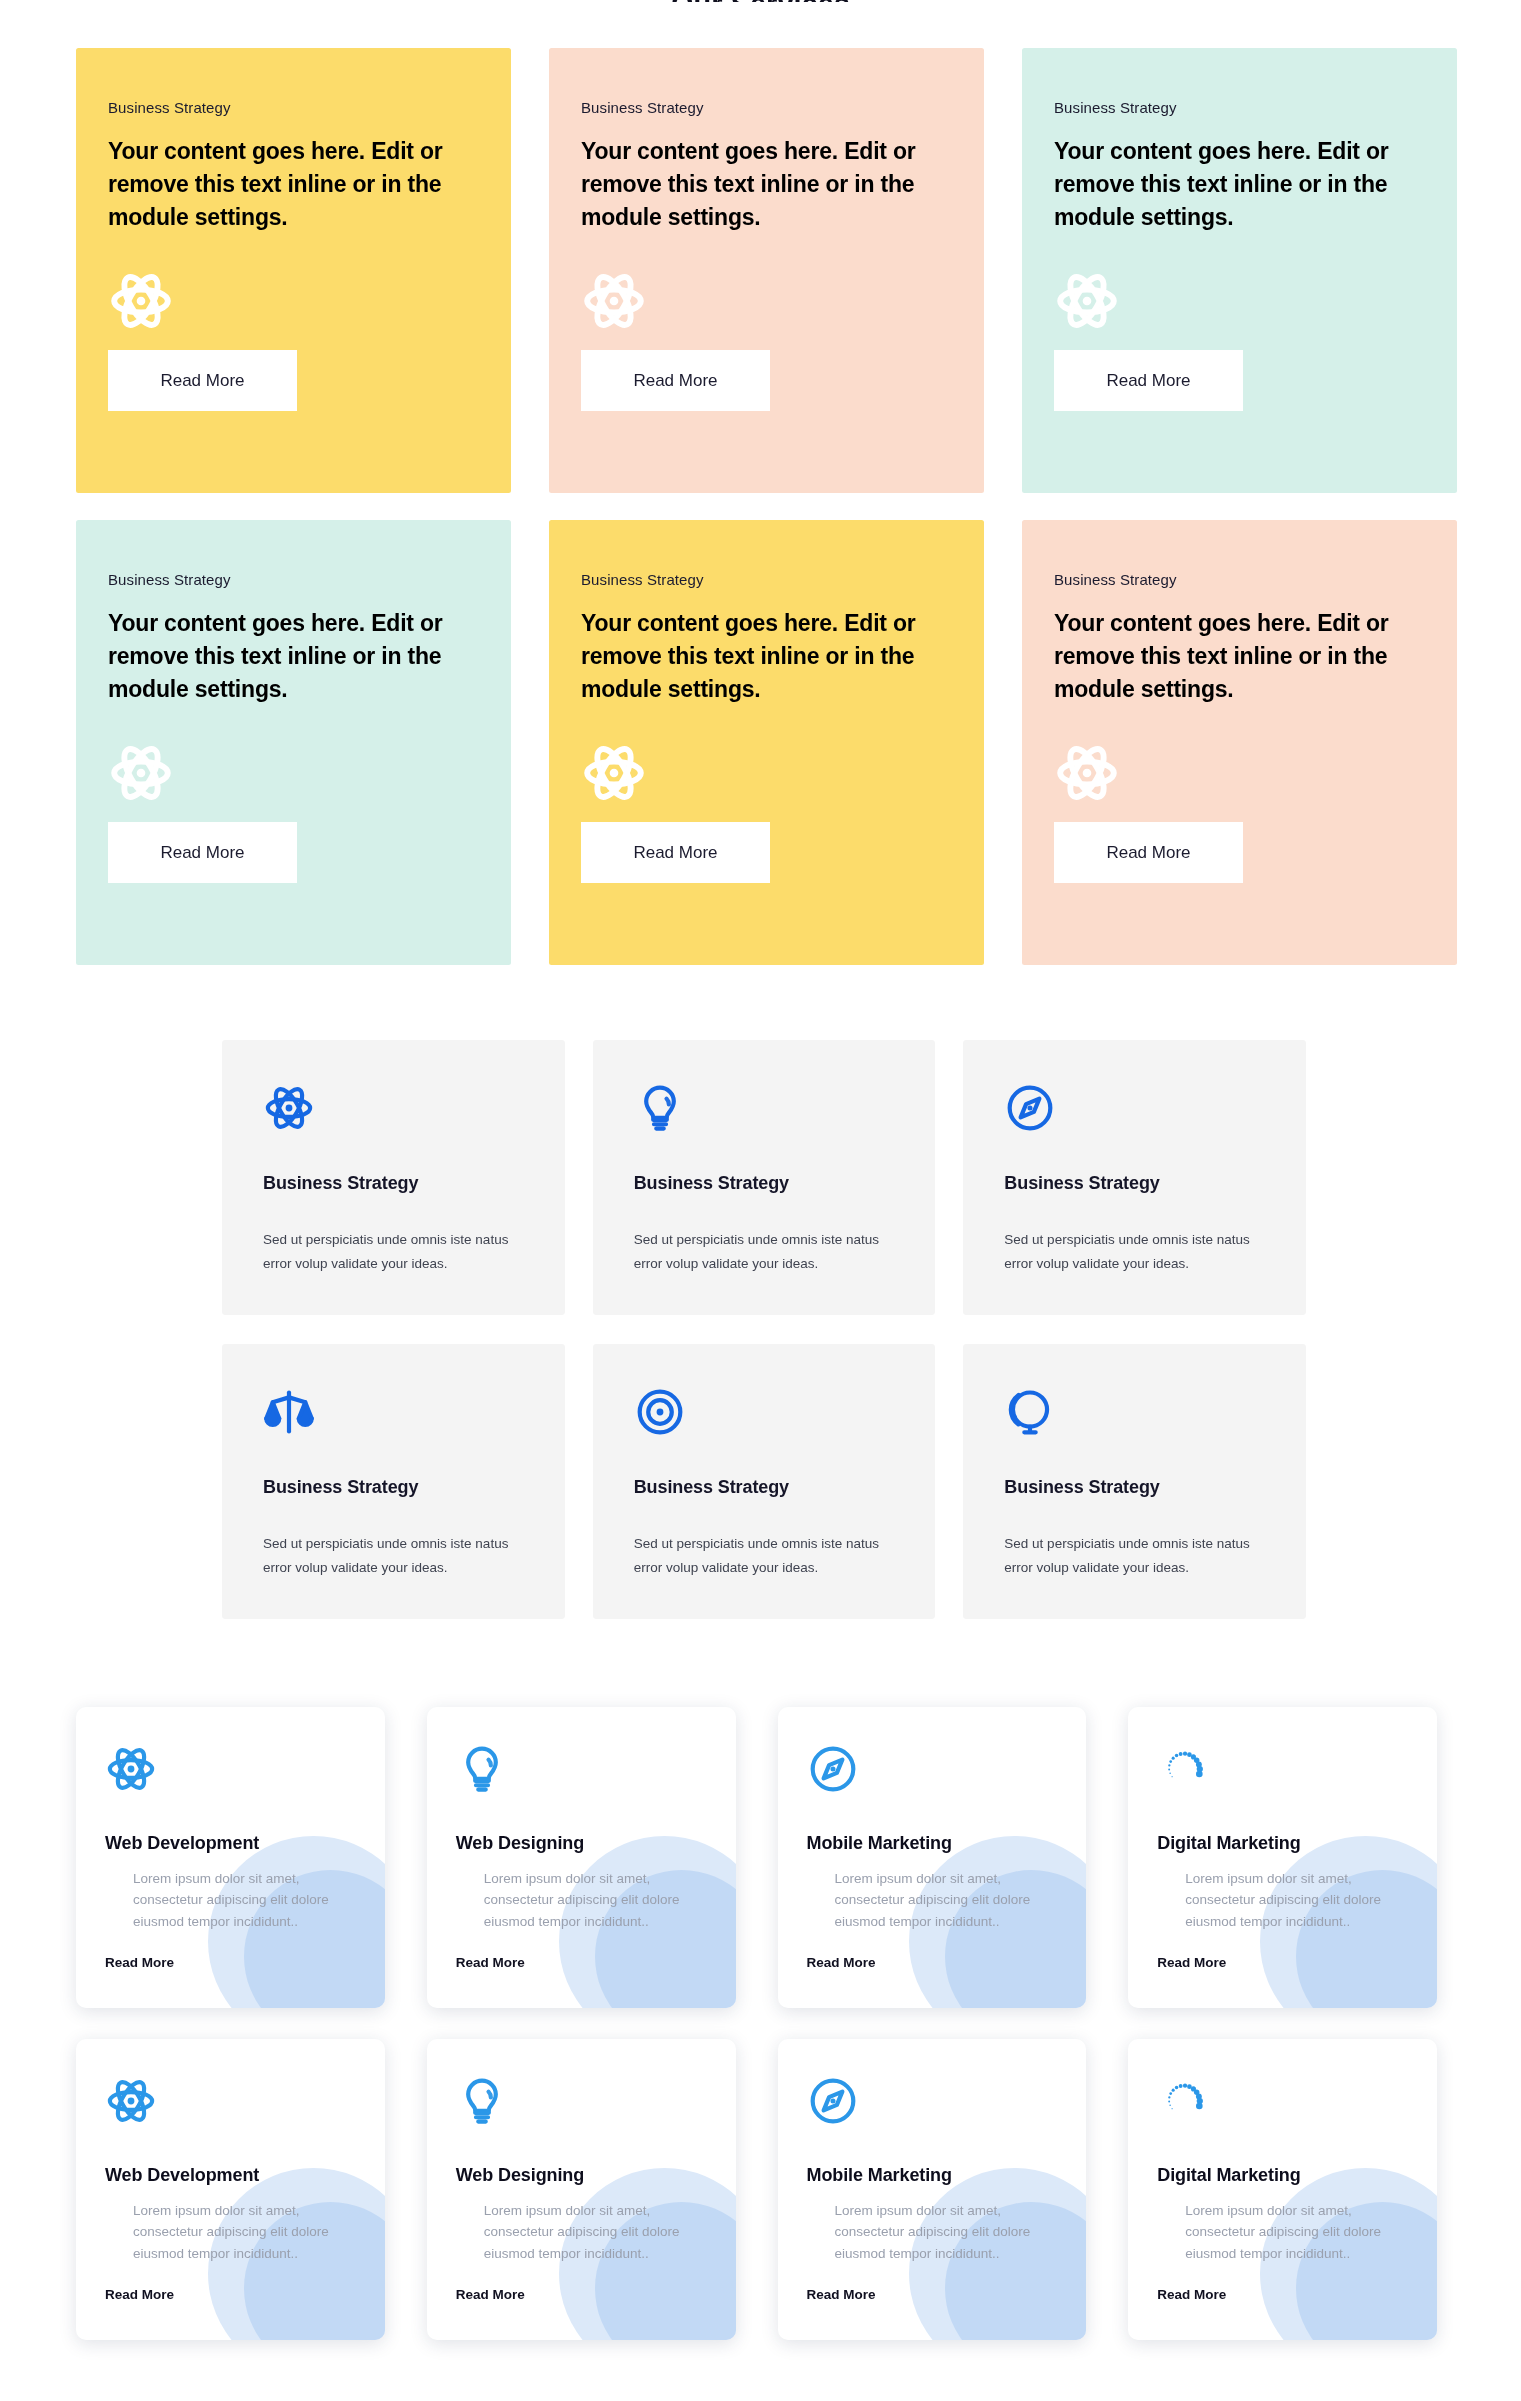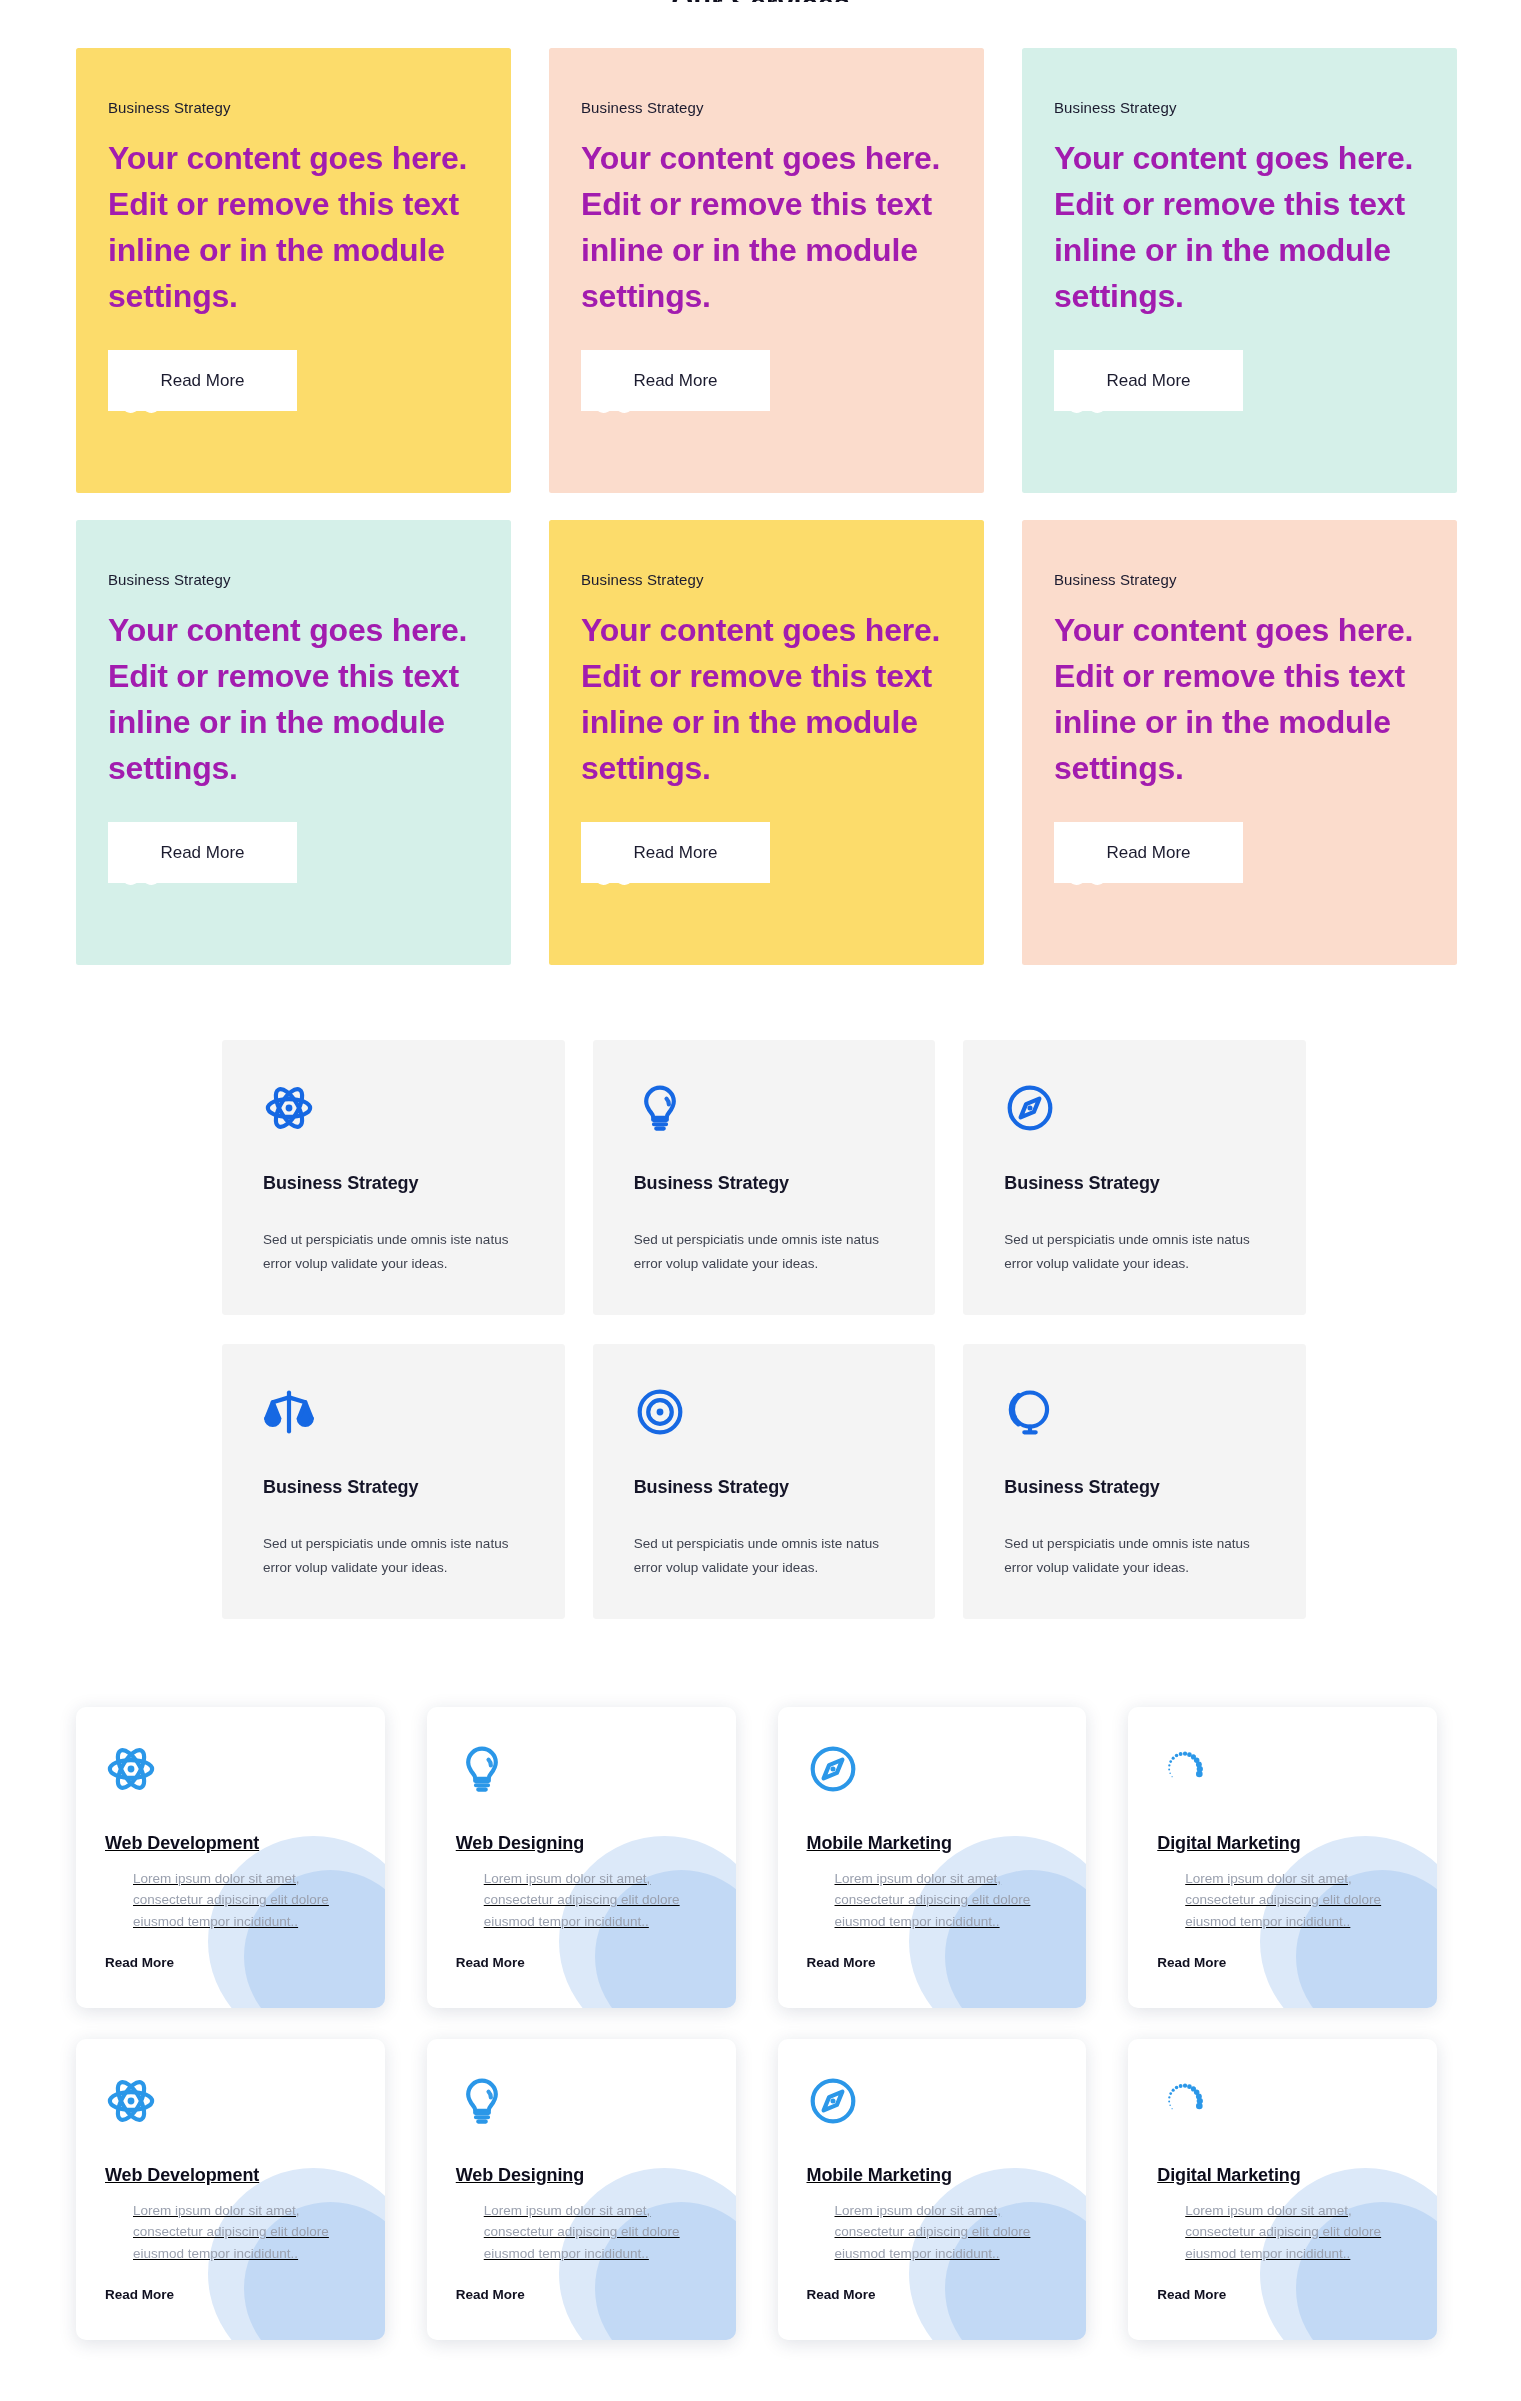--- a/index.html
+++ b/index.html
@@ -30,24 +30,24 @@
   .pastel-card.c-mint   { background: #D5F0E9; }
 
   .pastel-eyebrow {
     font-size: 15px;
     font-weight: 400;
     color: #1b1b2f;
     letter-spacing: 0.1px;
     margin-bottom: 18.6px;
   }
   .pastel-title {
-    font-size: 32px;
+    font-size: 23px;
     font-weight: 700;
     line-height: 1.44;
-    color: #a21caf;
+    color: #000000;
     letter-spacing: -0.2px;
   }
   .pastel-icon { margin-top: 34px; }
   .pastel-btn {
     position: absolute;
     left: 32px;
     bottom: 82px;
     width: 189px;
     height: 61px;
     background: #ffffff;
@@ -104,21 +104,20 @@
   .white-row + .white-row { margin-top: 31px; }
   .white-card {
     position: relative;
     width: 309px;
     height: 301px;
     background: #ffffff;
     border-radius: 10px;
     box-shadow: 0 3.4px 18.6px rgba(24,40,80,0.13);
     padding: 36px 29px 0 29px;
     overflow: hidden;
-    text-decoration: underline;
   }
   .deco-wrap {
     position: absolute;
     right: -34px; bottom: -39px;
     width: 211px; height: 211px;
     pointer-events: none;
   }
   .deco-wrap .c1, .deco-wrap .c2 {
     position: absolute; border-radius: 50%;
   }

